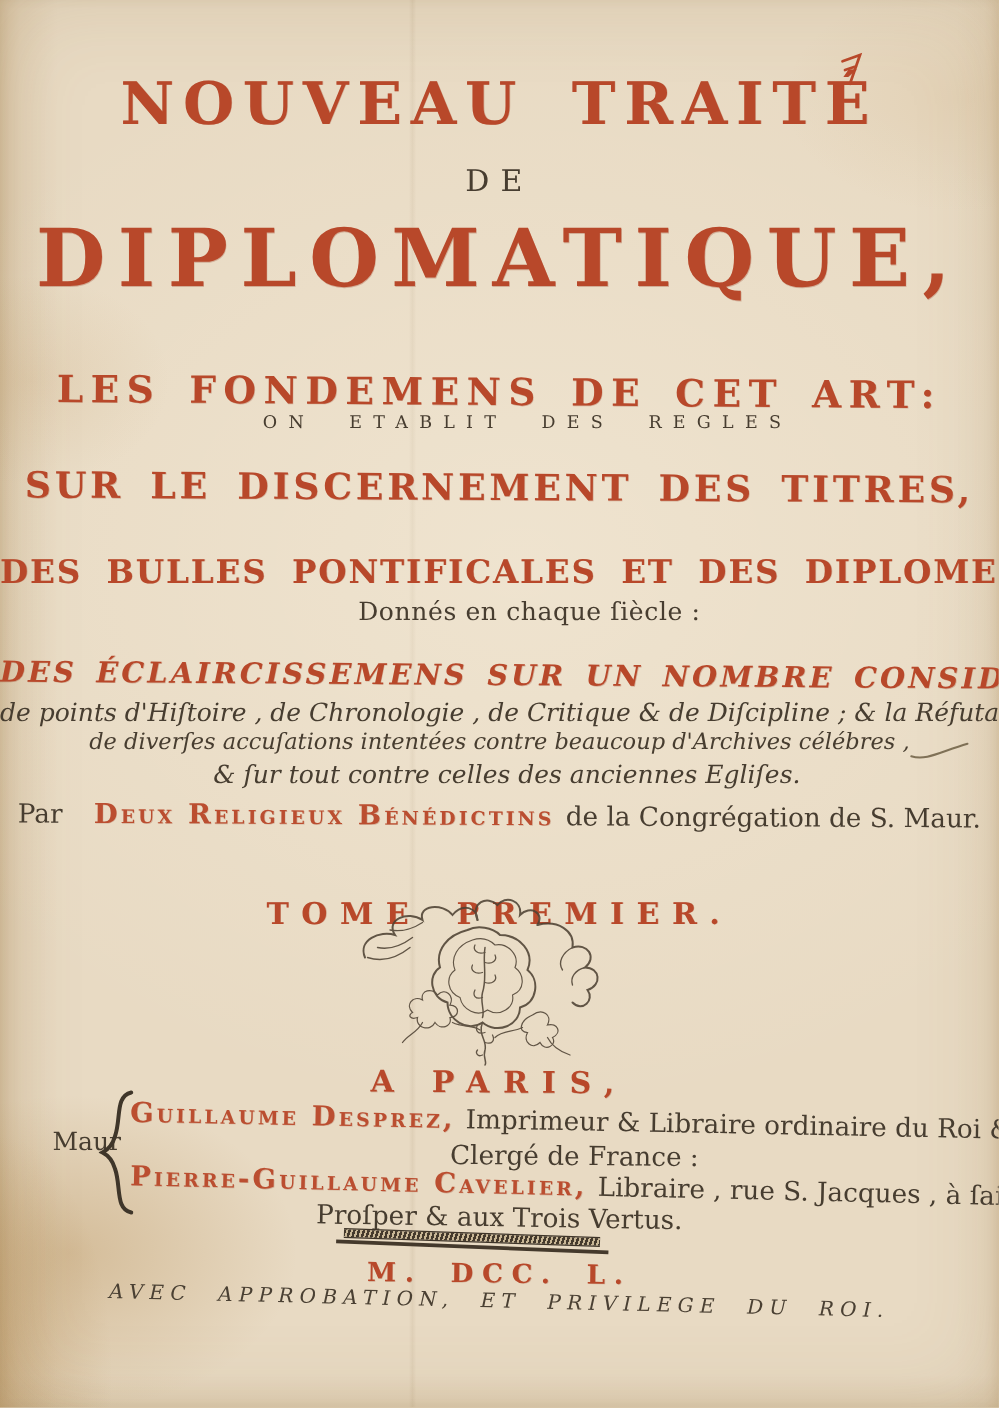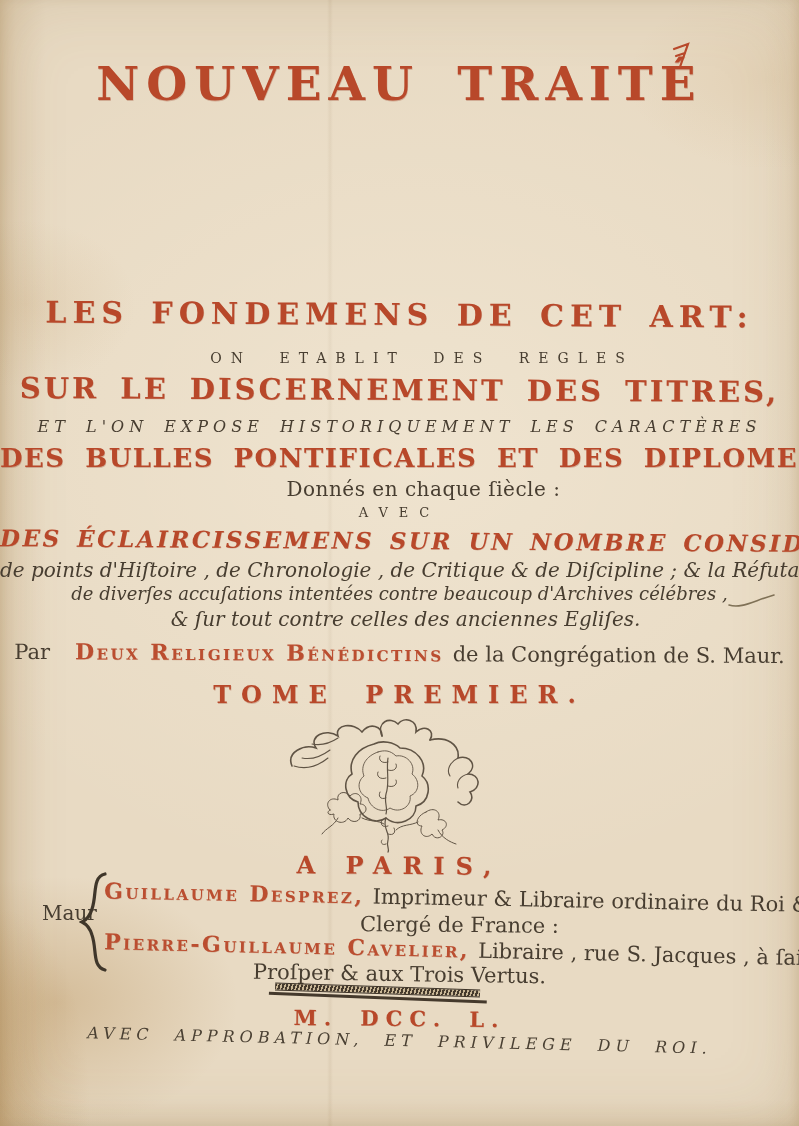--- a/index.html
+++ b/index.html
@@ -26,34 +26,34 @@
   .black{color:#473d30;}
   .bold{font-weight:bold;}
   .ital{font-style:italic;}
   .sc{font-variant:small-caps;font-weight:bold;letter-spacing:2.5px;color:#bb4e30;text-shadow:0.5px 0.5px 0 rgba(146,52,26,0.25);}
 
   .t1{top:56px;font-size:47px;letter-spacing:7px;word-spacing:14px;}
   .t-de{top:131px;font-size:24px;letter-spacing:9px;}
   .t2{top:170px;font-size:64px;letter-spacing:10px;}
   .sub{top:258px;font-size:17px;letter-spacing:6px;word-spacing:10px;}
   .fondemens{top:297px;font-size:30px;letter-spacing:6px;word-spacing:6px;transform:rotate(0.4deg);}
-  .etablit{top:350px;font-size:14px;letter-spacing:9px;word-spacing:14px;padding-left:45px;}
+  .etablit{top:330px;font-size:14px;letter-spacing:9px;word-spacing:14px;padding-left:45px;}
   .discernement{top:373px;font-size:29px;letter-spacing:3px;word-spacing:8px;transform:rotate(0.3deg);}
   .expose{top:417px;font-size:16px;letter-spacing:5px;word-spacing:6px;}
   .bulles{top:443px;font-size:26px;letter-spacing:1.5px;word-spacing:9px;}
   .donnes{top:477px;font-size:20px;letter-spacing:0.5px;padding-left:48px;}
   .avec{top:505px;font-size:13px;letter-spacing:11px;}
   .eclair{top:527px;font-size:23px;letter-spacing:2.5px;word-spacing:5px;transform:rotate(0.4deg);}
   .det1{top:558px;font-size:20px;}
   .det2{top:583px;font-size:18px;}
   .det3{top:607px;font-size:20px;padding-left:12px;}
   .byline{top:640px;font-size:21px;transform:rotate(0.3deg);}
   .byline .par{margin-right:25px;}
   .byline .sc{font-size:22px;margin-right:9px;}
-  .tome{top:680px;font-size:24px;letter-spacing:10px;word-spacing:10px;}
+  .tome{top:716px;font-size:24px;letter-spacing:10px;word-spacing:10px;}
   .city{top:851px;font-size:24px;letter-spacing:11px;transform:rotate(0.4deg);}
   .chez{position:absolute;left:42px;top:901px;font-size:20px;color:#473d30;}
   .brace{position:absolute;left:79px;top:870px;}
   .pub{position:absolute;left:104px;width:690px;text-align:left;white-space:nowrap;font-size:21px;}
   .pub .sc{font-size:22px;margin-right:8px;}
   .pub1{top:884px;transform:rotate(1.1deg);}
   .pub1b{top:913px;left:120px;font-size:21px;transform:rotate(0.5deg);}
   .pub2{top:936px;transform:rotate(1.3deg);}
   .pub2b{top:962px;font-size:21px;transform:rotate(0.9deg);}
   .rule{position:absolute;left:275px;top:986px;width:205px;transform:rotate(2deg);}
@@ -69,30 +69,30 @@
 <body>
 
 <div class="page">
 
   <div class="line t1 red bold">NOUVEAU TRAITÉ</div>
 
   <svg class="accent-mark" width="20" height="28" viewBox="0 0 20 28">
     <path d="M2,7 L16,2 L8,25 M4,14 L13,11" fill="none" stroke="#b8482a" stroke-width="2.2" stroke-linecap="round"></path>
   </svg>
 
+  <div class="line t-de black">DE</div>
 
+  <div class="line t2 red bold">DIPLOMATIQUE,</div>
 
 
   <div class="line fondemens red bold">LES FONDEMENS DE CET ART:</div>
   <div class="line etablit black">ON ETABLIT DES REGLES</div>
   <div class="line discernement red bold">SUR LE DISCERNEMENT DES TITRES,</div>
-  <div class="line expose ital black">ET L'ON EXPOSE HISTORIQUEMENT LES CARACTÈRES</div>
   <div class="line bulles red bold">DES BULLES PONTIFICALES ET DES DIPLOMES:</div>
   <div class="line donnes black">Donnés en chaque ſiècle :</div>
-  <div class="line avec black">AVEC</div>
   <div class="line eclair red bold ital">DES ÉCLAIRCISSEMENS SUR UN NOMBRE CONSIDERABLE</div>
   <div class="line det1 ital black">de points d'Hiſtoire , de Chronologie , de Critique &amp; de Diſcipline ; &amp; la Réfutation</div>
   <div class="line det2 ital black">de diverſes accuſations intentées contre beaucoup d'Archives célébres ,</div>
   <div class="line det3 ital black">&amp; ſur tout contre celles des anciennes Egliſes.</div>
 
   <div class="line byline black">
     <span class="par">Par</span><span class="sc">Deux Religieux Bénédictins</span><span>de la Congrégation de S. Maur.</span>
   </div>
 
   <div class="line tome red bold">TOME PREMIER.</div>

